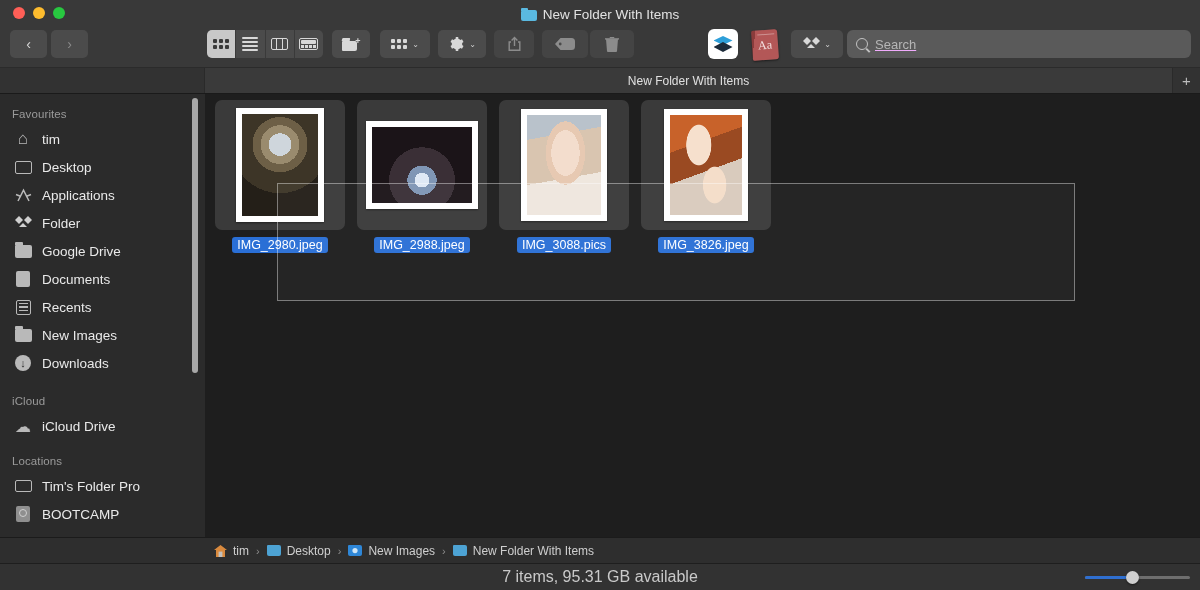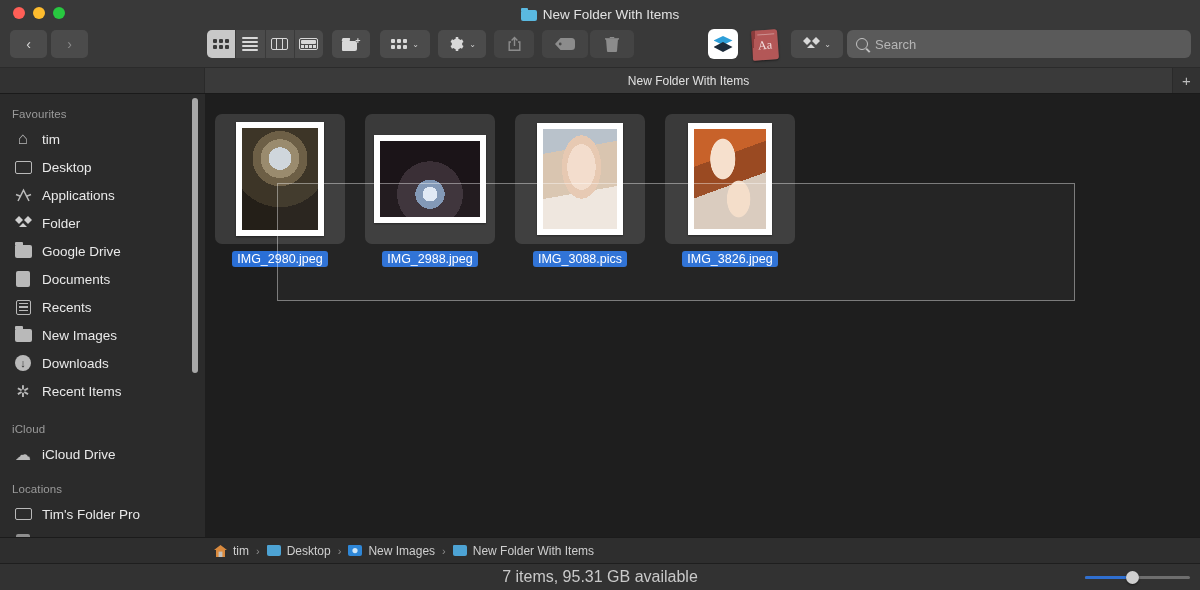--- a/index.html
+++ b/index.html
@@ -120,21 +120,21 @@
   .searchbox {
     position: absolute; left: 847px; top: 2px; width: 344px; height: 28px;
     background: #5a5a5a; border-radius: 6px; display: flex; align-items: center;
     gap: 7px; padding: 0 9px;
   }
   .search-ico { width: 12px; height: 12px; border: 1.6px solid #c2c2c2; border-radius: 50%;
                 position: relative; flex: 0 0 auto; }
   .search-ico::after { content: ""; position: absolute; width: 1.6px; height: 5px; background: #c2c2c2;
                        right: -2px; bottom: -4px; transform: rotate(-45deg); }
   .searchbox input { background: transparent; border: none; outline: none; color: #f0abfc;
-                     font-size: 13px; font-family: "Liberation Sans", sans-serif; width: 100%; }
+                     font-size: 13px; font-family: "Liberation Sans", sans-serif; width: 100%; text-decoration: underline; }
   .searchbox input::placeholder { color: #b6b6b6; }
 
   
   .tabbar { height: 26px; flex: 0 0 26px; background: #323232; display: flex;
             border-bottom: 1px solid #1a1a1a; position: relative; }
   .tab-spacer { width: 205px; border-right: 1px solid #2a2a2a; }
   .tab { flex: 1; display: flex; align-items: center; justify-content: center;
          font-size: 12px; color: #e0e0e0; background: #3a3a3a; }
   .tab-add { width: 28px; display: flex; align-items: center; justify-content: center;
              color: #bdbdbd; font-size: 15px; border-left: 1px solid #2a2a2a; background: #323232; }
@@ -179,21 +179,21 @@
   .db-side i { position: absolute; width: 0; height: 0; border-left: 4.3px solid transparent;
                border-right: 4.3px solid transparent; }
   .db-side .a { top: 0; left: 0; border-bottom: 4.5px solid #d0d0d0; }
   .db-side .b { top: 0; right: 0; border-bottom: 4.5px solid #d0d0d0; }
   .db-side .c { top: 4px; left: 0; border-top: 4.5px solid #d0d0d0; }
   .db-side .d { top: 4px; right: 0; border-top: 4.5px solid #d0d0d0; }
   .db-side .e { top: 7px; left: 4.2px; border-bottom: 4.5px solid #d0d0d0; }
 
   
   .content { flex: 1; position: relative; background: #1e1e1e; overflow: hidden; }
-  .filegrid { display: flex; padding: 20px 0 0 6px; gap: 12px; }
+  .filegrid { display: flex; padding: 6px 0 0 6px; gap: 4px; }
   .tile { width: 138px; display: flex; flex-direction: column; align-items: center; }
   .thumbbox { width: 130px; height: 130px; background: #3a3a3a; border-radius: 7px;
               display: flex; align-items: center; justify-content: center; }
   .photo { background: #fff; padding: 6px; box-shadow: 0 1px 2px rgba(0,0,0,.45); }
   .photo .img { width: 100%; height: 100%; background-size: cover; }
   .label { margin-top: 7px; font-size: 12.5px; color: #fff; background: #2a6fd6;
            border-radius: 3px; padding: 1px 5px; white-space: nowrap; }
 
   .marquee { position: absolute; border: 1px solid rgba(255,255,255,.40);
              background: rgba(255,255,255,.035); pointer-events: none; }
@@ -435,24 +435,20 @@
             <span class="ico-folder"></span>
           </span>
         <span>New Images</span>
       </div>
       <div class="sb-item">
         <span class="sb-ico">
             <span class="ico-dl">↓</span>
           </span>
         <span>Downloads</span>
       </div>
-      <div class="sb-item">
-        <span class="sb-ico ico-gear"></span>
-        <span>Recent Items</span>
-      </div>
 
       <div class="sb-head" style="margin-top:14px">iCloud</div>
       <div class="sb-item">
         <span class="sb-ico ico-cloud"></span>
         <span>iCloud Drive</span>
       </div>
 
       <div class="sb-head" style="margin-top:11px">Locations</div>
       <div class="sb-item">
         <span class="sb-ico">

